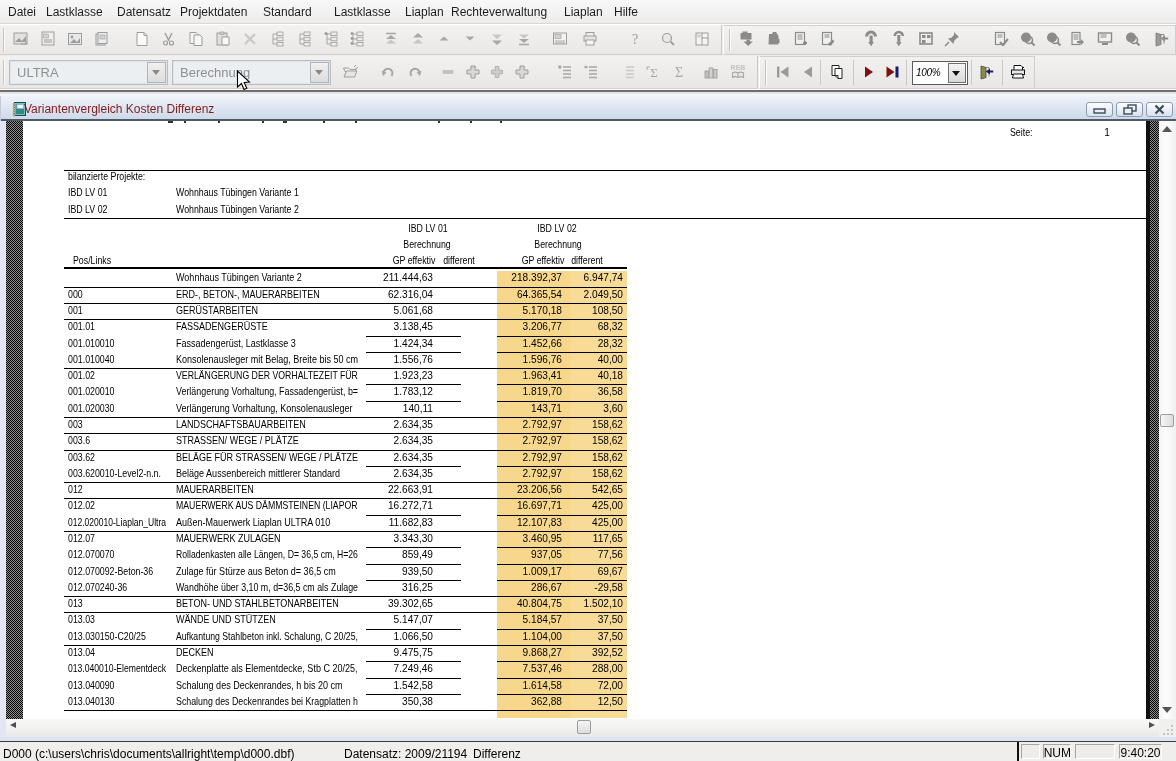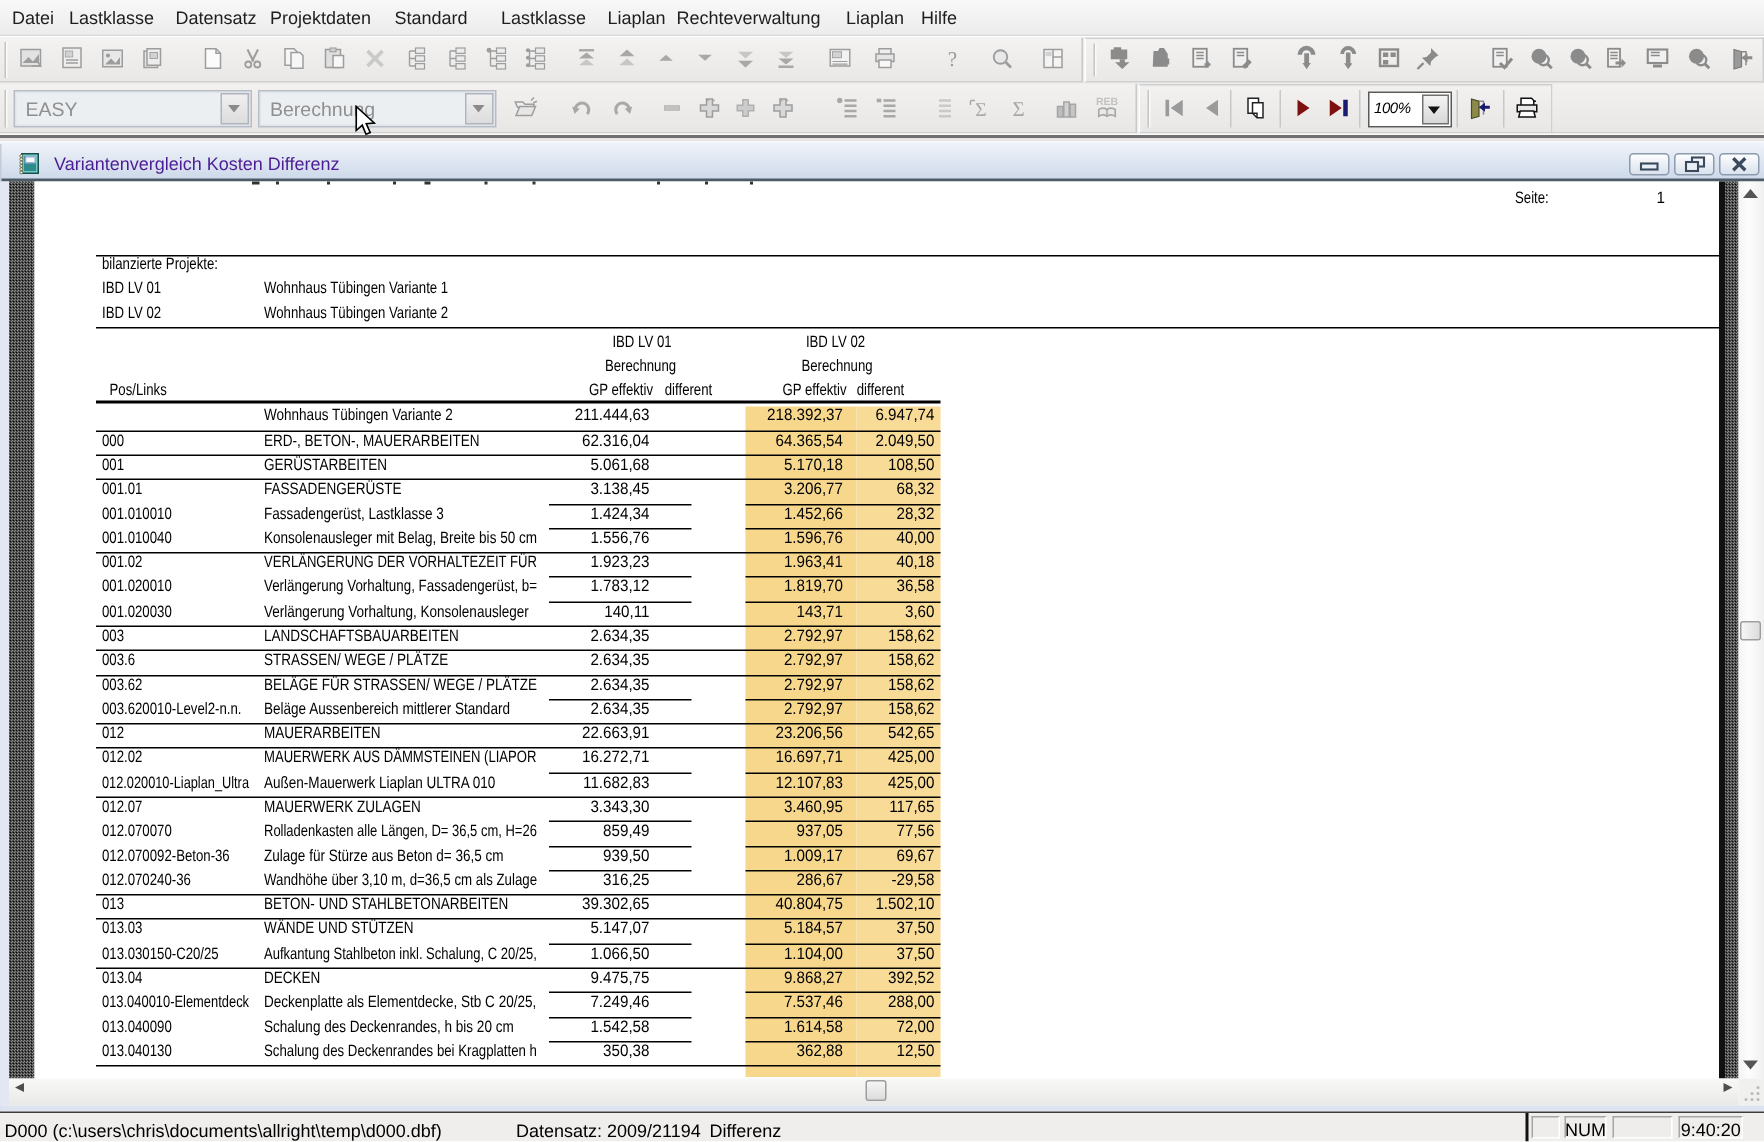--- a/index.html
+++ b/index.html
@@ -217,21 +217,21 @@
       <circle cx="8" cy="7.5" r="5" fill="#8b8b8b"></circle>
       <circle cx="11" cy="10" r="3.5" fill="none" stroke="#8b8b8b" stroke-width="1.6"></circle>
       <path d="M13.5 12.5 l3 3" stroke="#8b8b8b" stroke-width="2"></path>
     </svg></div>
 <div class="ab" style="left:1152px;top:30px;width:18px;height:18px;"><svg width="18" height="18" viewBox="0 0 18 18">
       <path d="M4 3 l5 1.5 v10 l-5 1.5 z" fill="#9a9a9a" stroke="#7a7a7a" stroke-width="0.8"></path>
       <path d="M9 4.5 h3 v9" fill="none" stroke="#8b8b8b"></path>
       <path d="M8.8 8.5 l4.2 -3 v2 h3.2 v2 h-3.2 v2 z" fill="#8b8b8b"></path>
     </svg></div>
 <div class="ab" style="left:9px;top:60px;width:159px;height:25px;background:#eceff2;border:1px solid #b8bcc4;box-shadow:inset 0 0 0 1px #dfe4ea;"></div>
-<div class="t" style="left:17px;top:65px;font-size:13px;color:#8f8f8f;">EASY</div>
+<div class="t" style="left:17px;top:65px;font-size:13px;color:#8f8f8f;">ULTRA</div>
 <div class="ab" style="left:147px;top:62px;width:19px;height:21px;background:linear-gradient(#f0f0f0,#dcdcdc);border:1px solid #b0b4bc;"></div>
 <div class="ab" style="left:152px;top:70px;width:0;height:0;border-left:4px solid transparent;border-right:4px solid transparent;border-top:5px solid #8a8a8a;"></div>
 <div class="ab" style="left:172px;top:60px;width:159px;height:25px;background:#eceff2;border:1px solid #b8bcc4;box-shadow:inset 0 0 0 1px #dfe4ea;"></div>
 <div class="t" style="left:180px;top:65px;font-size:13px;color:#8f8f8f;">Berechnung</div>
 <div class="ab" style="left:310px;top:62px;width:19px;height:21px;background:linear-gradient(#f0f0f0,#dcdcdc);border:1px solid #b0b4bc;"></div>
 <div class="ab" style="left:315px;top:70px;width:0;height:0;border-left:4px solid transparent;border-right:4px solid transparent;border-top:5px solid #8a8a8a;"></div>
 <div class="ab" style="left:341px;top:63px;width:18px;height:18px;"><svg width="18" height="18" viewBox="0 0 18 18">
       <path d="M2.5 5 h5 l1.5 1.5 h6 v2 h-11 z" fill="#efefef" stroke="#9d9d9d"></path>
       <path d="M3 14 l2.5 -6 h10.5 l-2.5 6 z" fill="#e6e6e6" stroke="#9d9d9d"></path>
       <path d="M13 4 l2 -2 M14.5 5.5 l2.5 -1" stroke="#9d9d9d"></path>
@@ -333,21 +333,21 @@
 <rect x="5" y="3.5" width="6.5" height="4" fill="#f4fbf8" stroke="#9ad"></rect>
 <g fill="#e7f2ae" stroke="#555" stroke-width="0.5">
 <circle cx="2.2" cy="3" r="1"></circle>
         <circle cx="2.2" cy="5.2" r="1"></circle>
         <circle cx="2.2" cy="7.4" r="1"></circle>
         <circle cx="2.2" cy="9.6" r="1"></circle>
         <circle cx="2.2" cy="11.8" r="1"></circle>
         <circle cx="2.2" cy="14" r="1"></circle>
 </g>
     </svg></div>
-<div class="t" style="left:36px;top:102px;font-size:12px;color:#4c1d95;">Variantenvergleich Kosten Differenz</div>
+<div class="t" style="left:24px;top:102px;font-size:12px;color:#7f1d1d;">Variantenvergleich Kosten Differenz</div>
 <div class="ab" style="left:1086px;top:102px;width:27px;height:15px;background:linear-gradient(#fdfdfe,#d9e2ee);border:1px solid #8e9bad;border-radius:3px;"></div>
 <div class="ab" style="left:1086px;top:102px;width:27px;height:15px;"><svg width="27" height="15">
       <rect x="8" y="7" width="11" height="4" fill="#e9eef5" stroke="#3a4a5c" stroke-width="1.4"></rect>
     </svg></div>
 <div class="ab" style="left:1116px;top:102px;width:27px;height:15px;background:linear-gradient(#fdfdfe,#d9e2ee);border:1px solid #8e9bad;border-radius:3px;"></div>
 <div class="ab" style="left:1116px;top:102px;width:27px;height:15px;"><svg width="27" height="15">
       <rect x="12" y="3" width="8" height="6" fill="none" stroke="#3a4a5c" stroke-width="1.4"></rect>
       <rect x="8" y="6" width="8" height="6" fill="#e9eef5" stroke="#3a4a5c" stroke-width="1.4"></rect>
     </svg></div>
 <div class="ab" style="left:1146px;top:102px;width:27px;height:15px;background:linear-gradient(#fdfdfe,#d9e2ee);border:1px solid #8e9bad;border-radius:3px;"></div>
@@ -585,18 +585,18 @@
       </g>
     </svg></div>
 <div class="ab" style="left:0;top:737px;width:1176px;height:4px;background:#dde3f0;"></div>
 <div class="ab" style="left:0;top:741px;width:1176px;height:20px;background:#efeeec;border-top:1.5px solid #3c3c3c;"></div>
 <div class="t" style="left:3px;top:747px;font-size:12px;color:#000;">D000 (c:\users\chris\documents\allright\temp\d000.dbf)</div>
 <div class="t" style="left:344px;top:747px;font-size:12px;color:#000;">Datensatz: 2009/21194</div>
 <div class="t" style="left:473px;top:747px;font-size:12px;color:#000;">Differenz</div>
 <div class="ab" style="left:1017px;top:742px;width:2px;height:19px;background:#111;"></div>
 <div class="ab" style="left:1021px;top:744px;width:19px;height:15px;background:#eeedeb;border:1px solid;border-color:#a8a6a1 #fff #fff #a8a6a1;"></div>
 <div class="ab" style="left:1043px;top:744px;width:28px;height:15px;background:#eeedeb;border:1px solid;border-color:#a8a6a1 #fff #fff #a8a6a1;"></div>
-<div class="t" style="left:1043px;top:746px;width:28px;text-align:center;font-size:12px;color:#000;">NUM</div>
+<div class="t" style="left:1043px;top:746px;width:28px;text-align:right;font-size:12px;color:#000;">NUM</div>
 <div class="ab" style="left:1075px;top:744px;width:40px;height:15px;background:#eeedeb;border:1px solid;border-color:#a8a6a1 #fff #fff #a8a6a1;"></div>
 <div class="ab" style="left:1119px;top:744px;width:43px;height:15px;background:#eeedeb;border:1px solid;border-color:#a8a6a1 #fff #fff #a8a6a1;"></div>
 <div class="t" style="left:1119px;top:746px;width:43px;text-align:center;font-size:12px;color:#000;">9:40:20</div>
 <div class="ab" style="left:236px;top:70px;width:18px;height:24px;z-index:50;"><svg width="18" height="24" viewBox="0 0 18 24">
 <path d="M1.5 1 L1.5 17 L5.5 13.5 L8 19.5 L10.8 18.3 L8.2 12.5 L13.5 12 Z" fill="#fff" stroke="#000" stroke-width="1.1"></path>
     </svg></div>
 </body></html>

